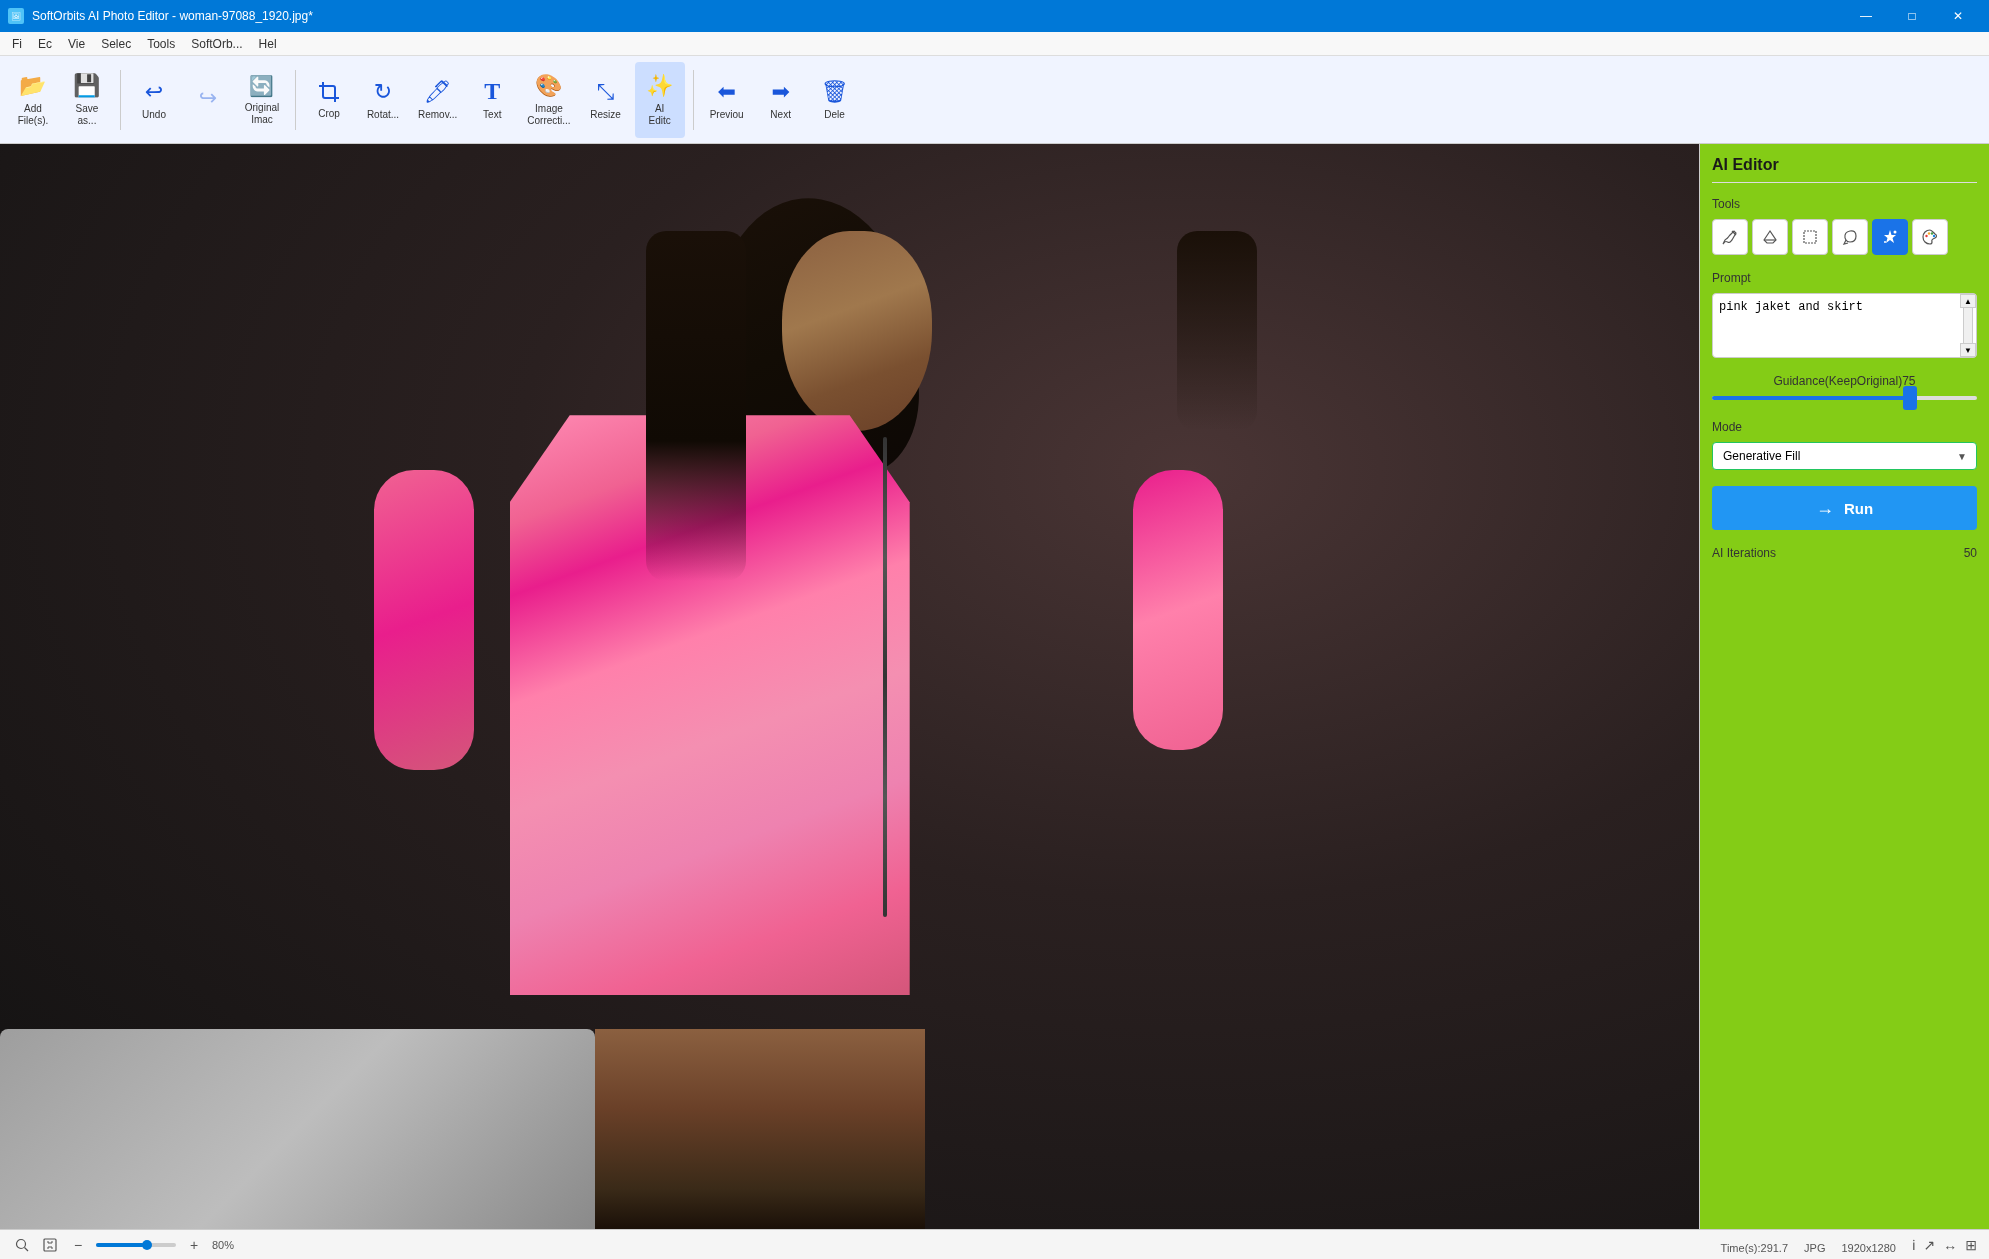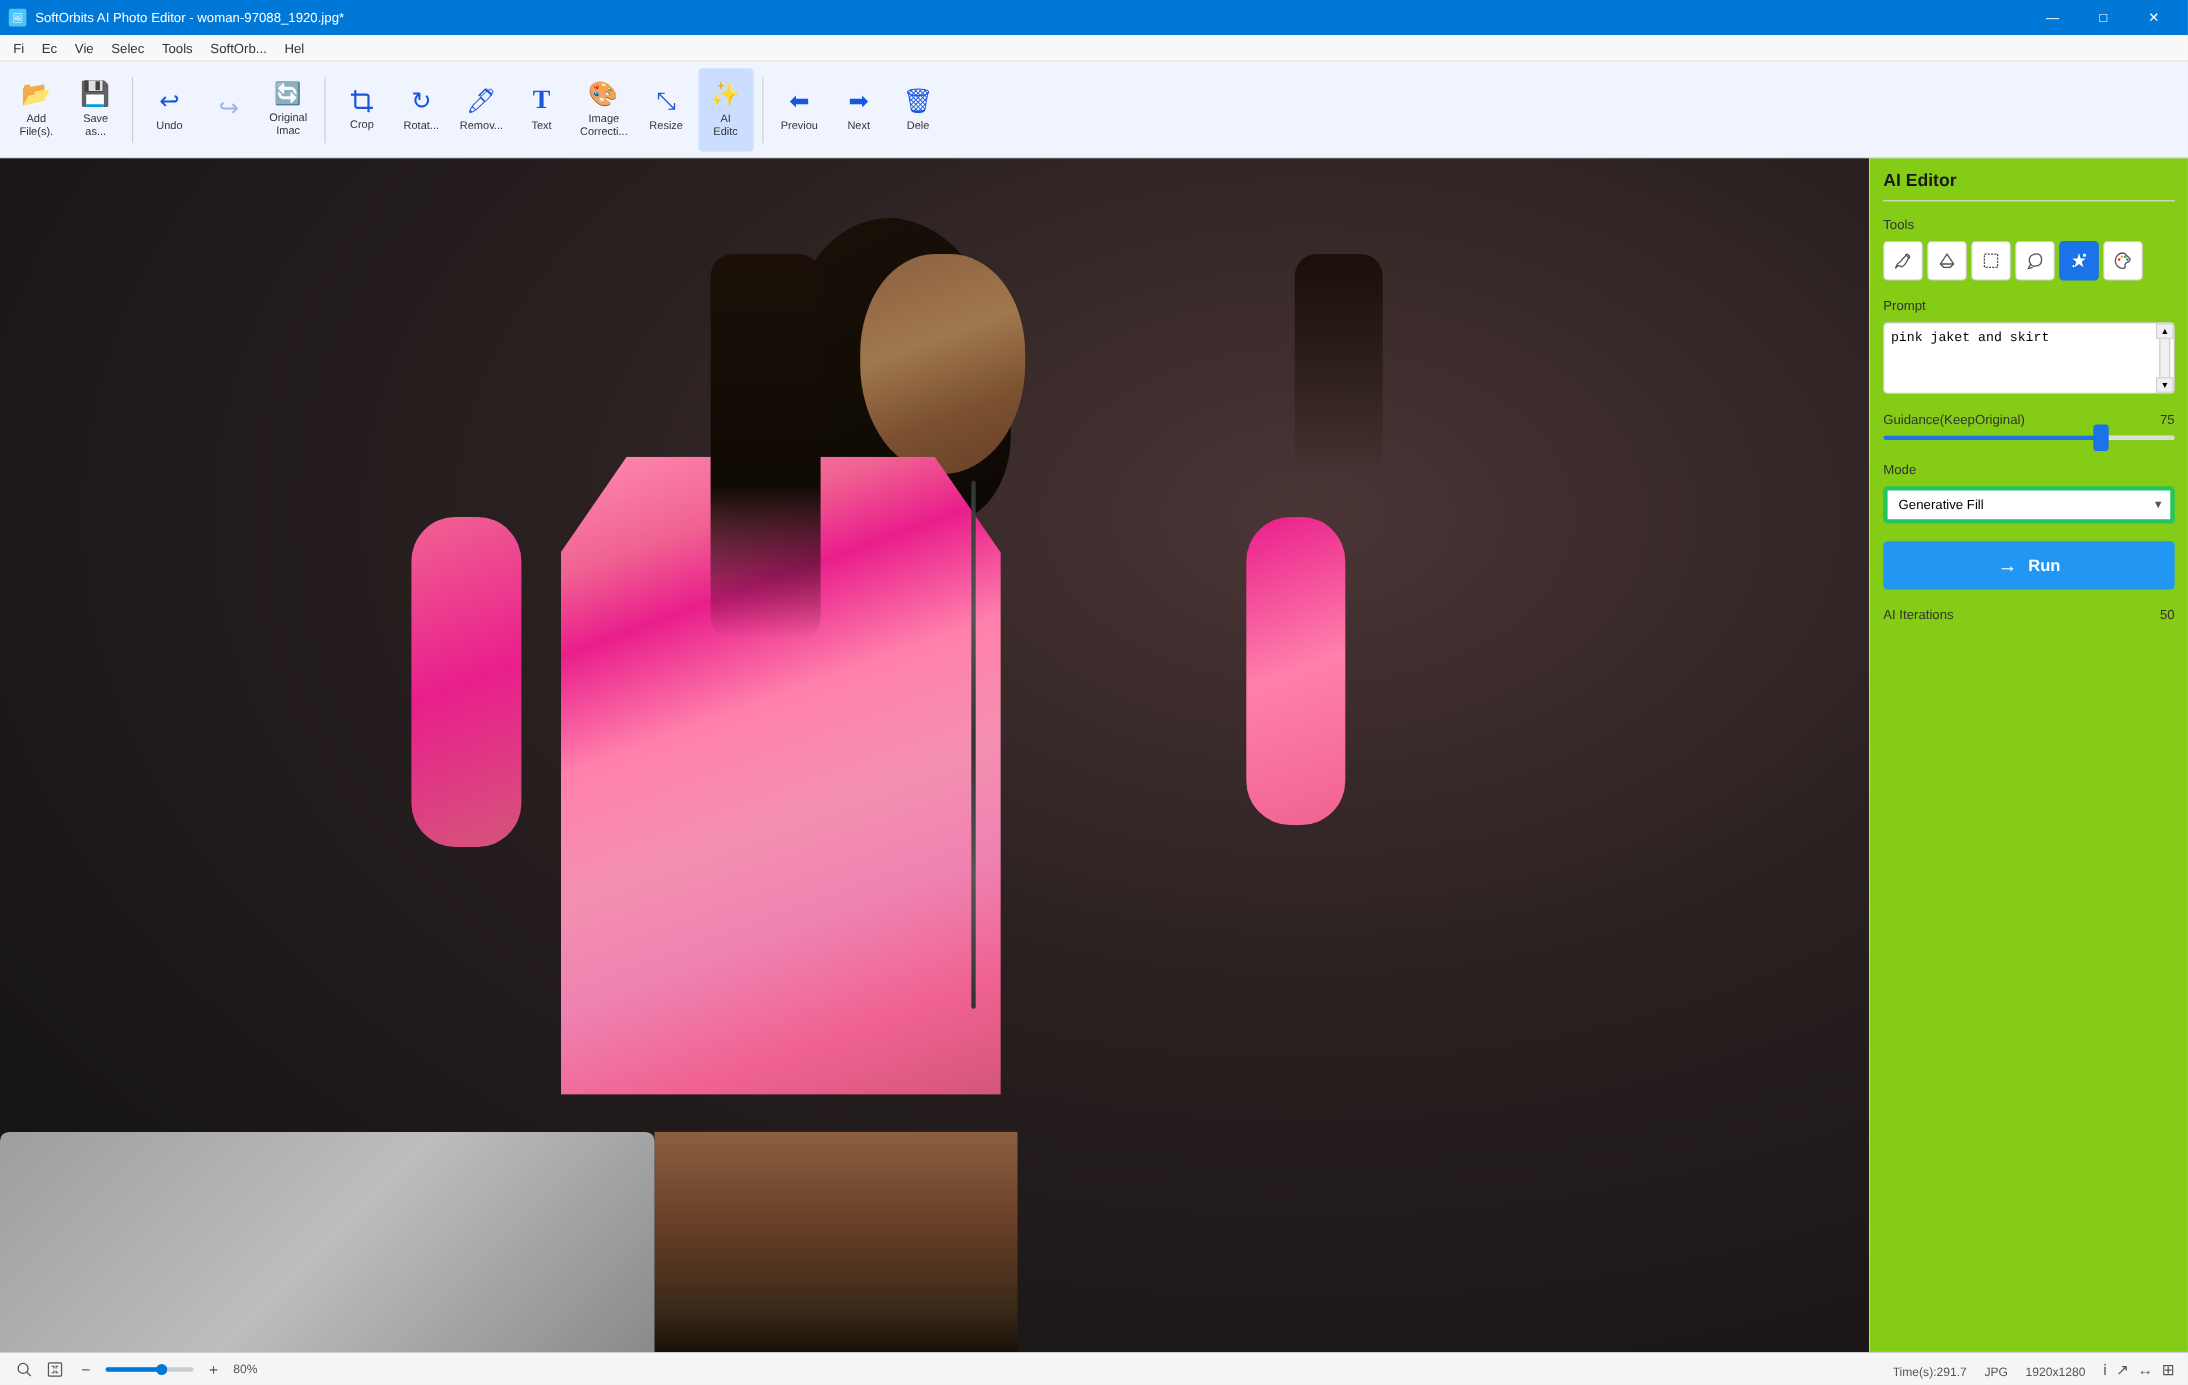--- a/index.html
+++ b/index.html
@@ -146,21 +146,21 @@
       width: 16px;
       height: 100%;
       display: flex;
       flex-direction: column;
       align-items: center;
     }
 
     .guidance-section { margin-bottom: 20px; }
     .guidance-header {
       display: flex;
-      justify-content: space-between;
+      justify-content: center;
       align-items: center;
       margin-bottom: 6px;
     }
     .guidance-label { font-size: 12px; color: #333; }
     .guidance-value { font-size: 12px; color: #333; font-weight: 500; }
     .slider-track {
       width: 100%;
       height: 4px;
       background: #ddd;
       border-radius: 2px;
@@ -194,21 +194,21 @@
       right: 10px;
       top: 50%;
       transform: translateY(-50%);
       font-size: 10px;
       color: #555;
       pointer-events: none;
     }
     select.mode-select {
       width: 100%;
       padding: 6px 10px;
-      border: 4px solid #22c55e;
+      border: 1px solid #22c55e;
       border-radius: 4px;
       background: white;
       font-size: 12px;
       cursor: pointer;
       appearance: none;
     }
 
     .run-btn {
       width: 100%;
       height: 44px;

